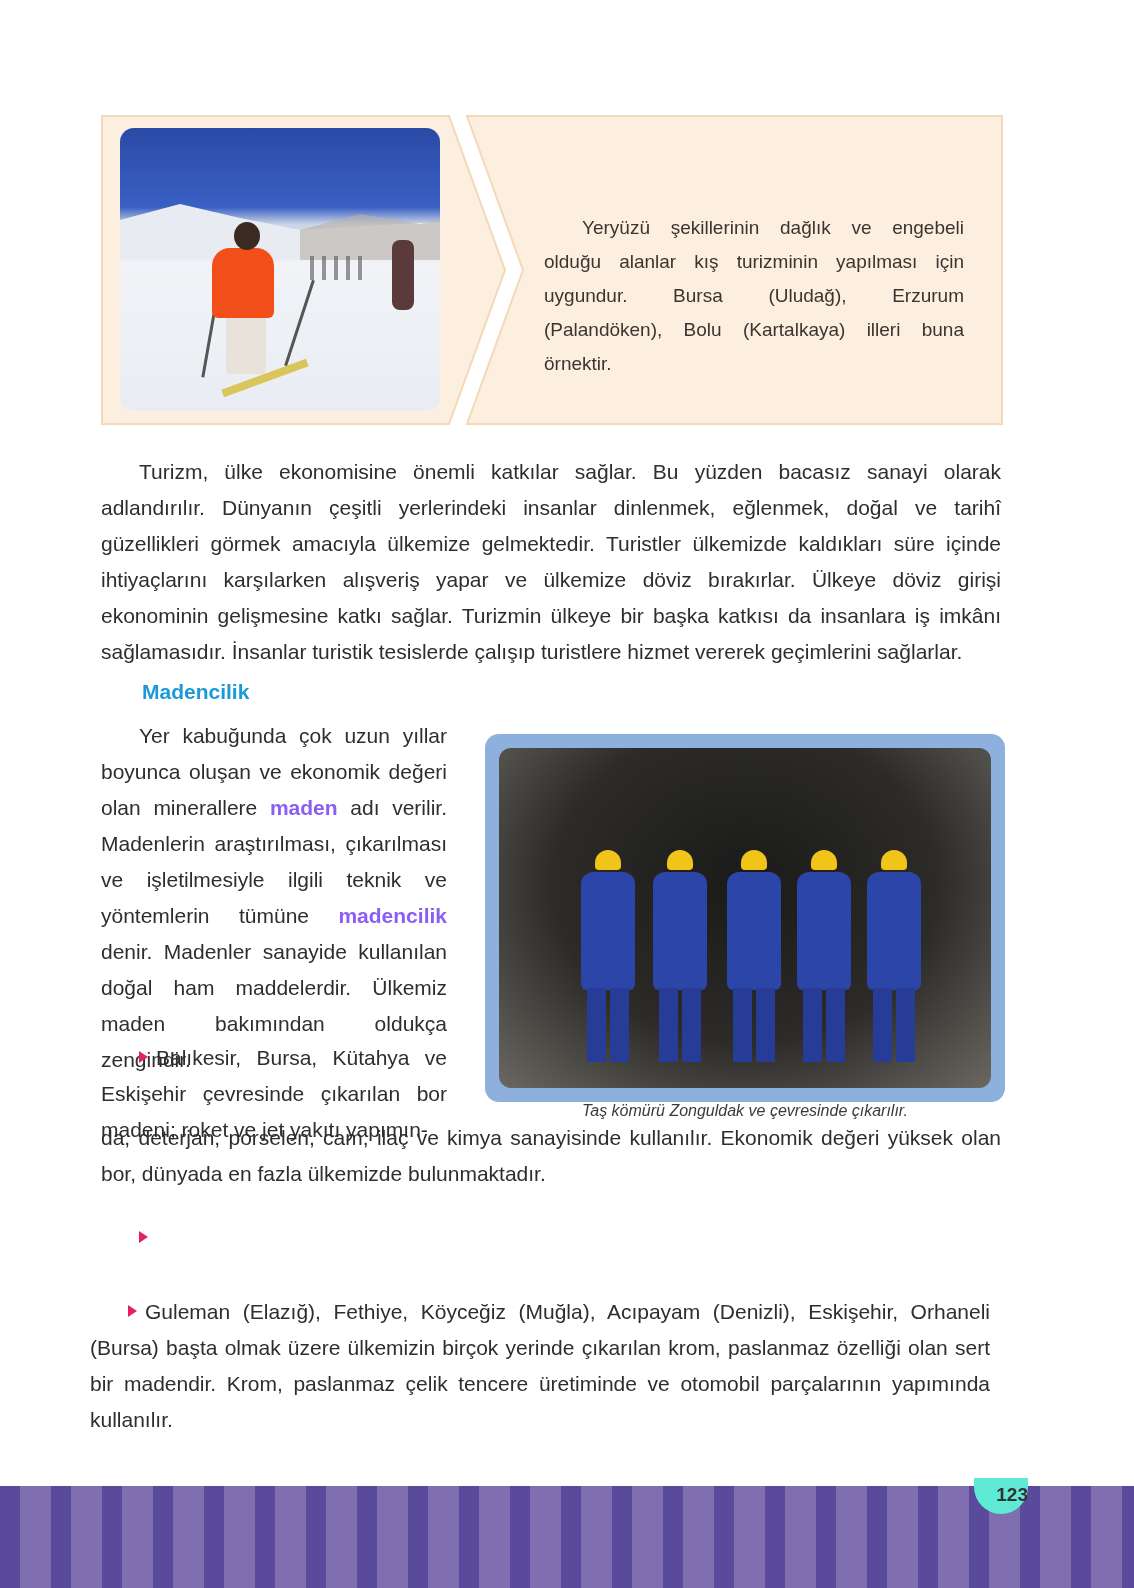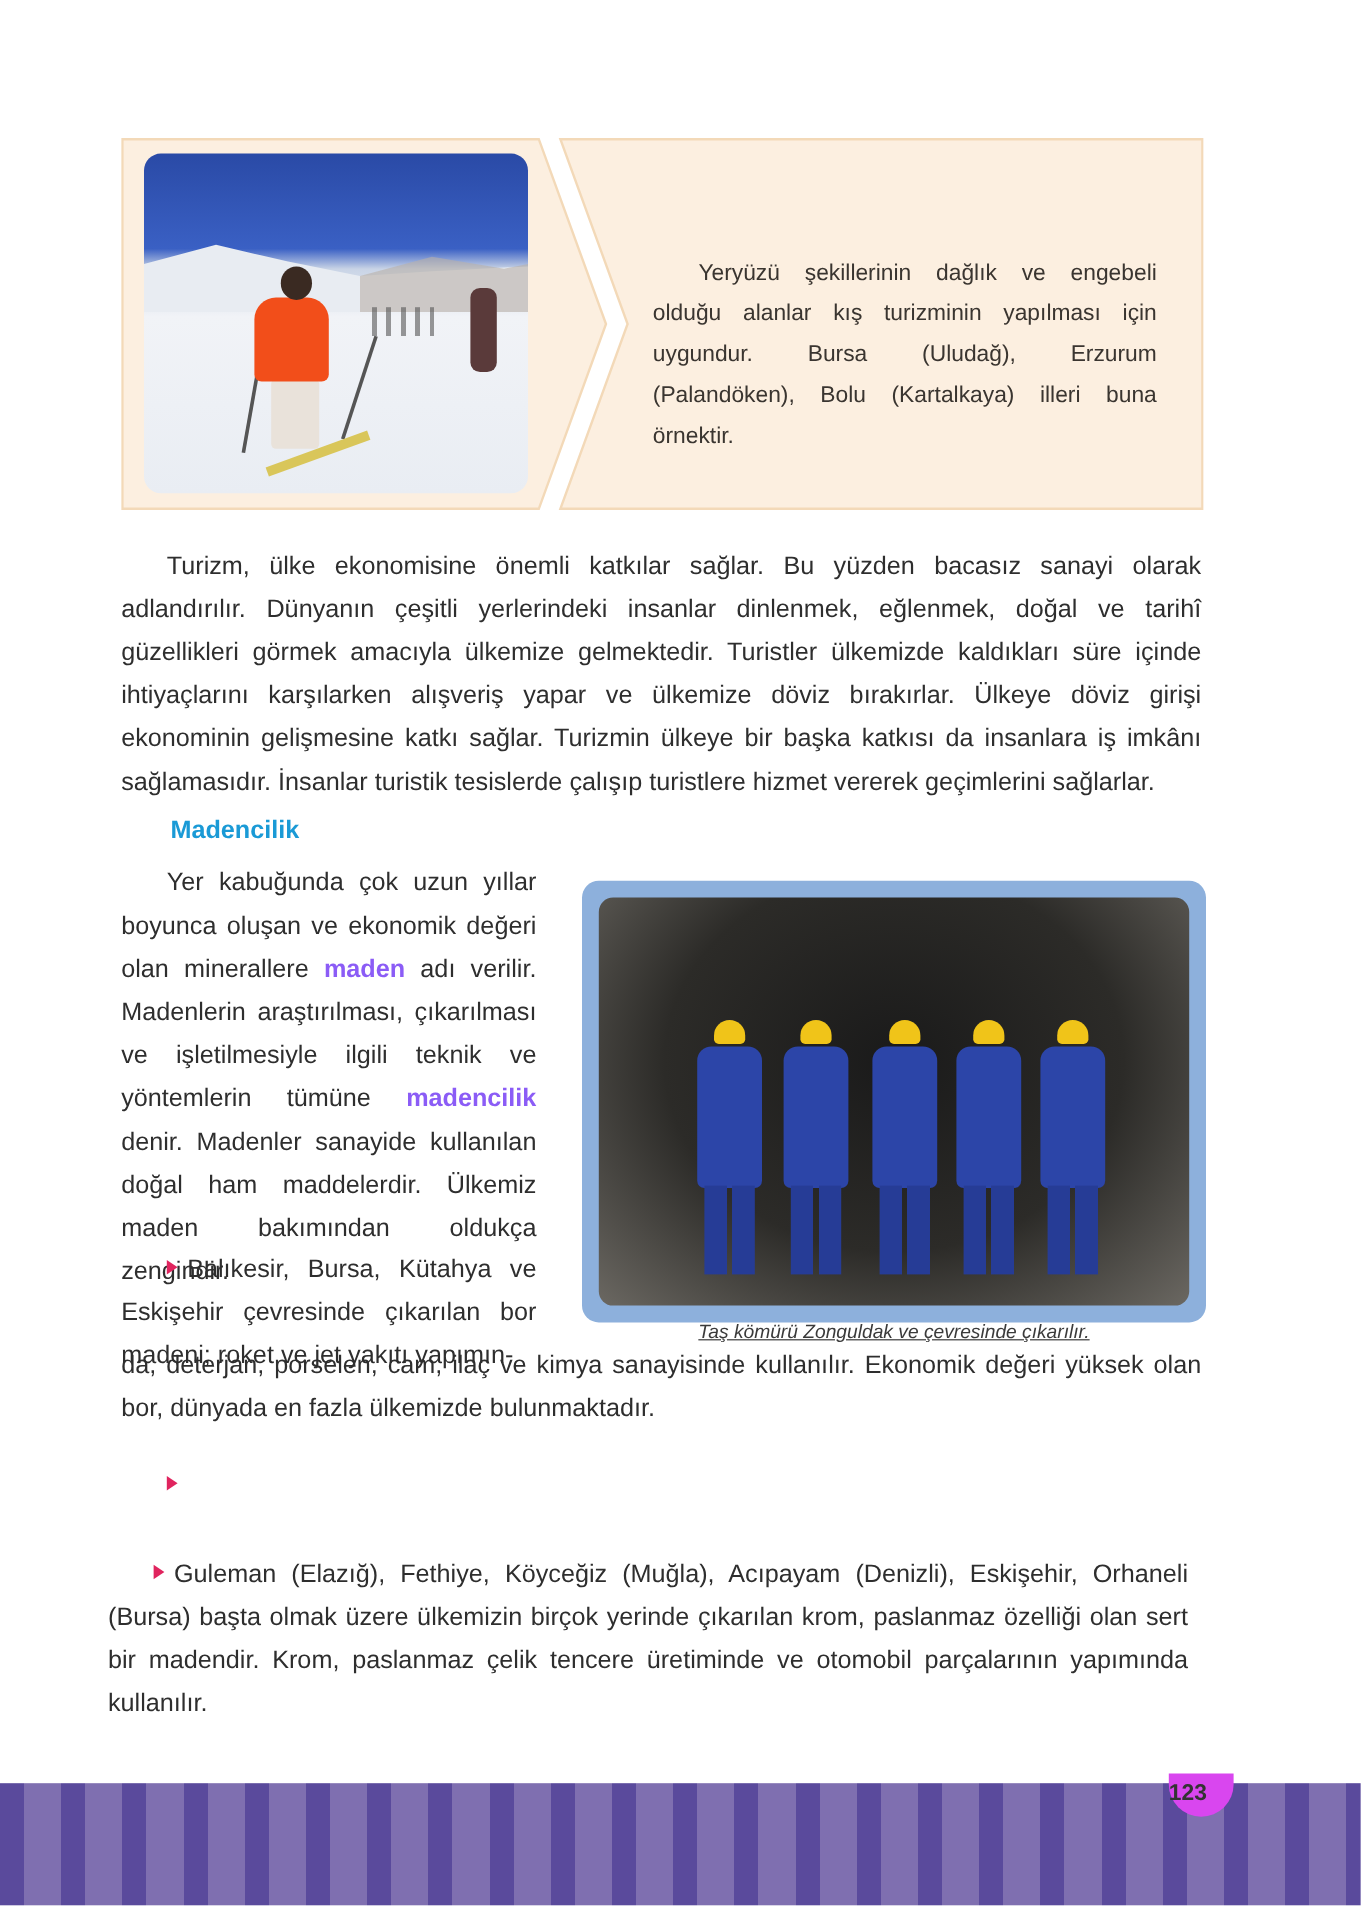--- a/index.html
+++ b/index.html
@@ -62,31 +62,31 @@
   }
   .miner {
     position: absolute; top: 102px; width: 64px; height: 212px;
   }
   .miner .helmet { position: absolute; left: 20px; top: 0; width: 26px; height: 20px; background: #f0c419; border-radius: 13px 13px 4px 4px; }
   .miner .torso { position: absolute; left: 6px; top: 22px; width: 54px; height: 118px; background: #2c45a8; border-radius: 12px 12px 6px 6px; }
   .miner .legs { position: absolute; left: 12px; top: 138px; width: 42px; height: 74px; background: linear-gradient(90deg, #263c96 0 45%, transparent 45% 55%, #263c96 55%); }
 
   .caption {
     position: absolute; left: 485px; top: 1102px; width: 520px; text-align: center;
-    font-size: 16px; font-style: italic; color: #3a3a3a; text-decoration: underline;
+    font-size: 16px; font-style: italic; color: #3a3a3a;
   }
 
   .footer {
     position: absolute; left: 0; top: 1486px; width: 1134px; height: 102px;
     background: repeating-linear-gradient(90deg, #5a4a9c 0 20px, #7f6fb0 20px 51px);
   }
   .page-num {
     position: absolute; left: 974px; top: 1478px; width: 54px; height: 36px;
-    background: #d946ef; border-radius: 0 0 27px 27px;
-    font-size: 19px; font-weight: bold; color: #333; text-align: left; line-height: 34px;
+    background: #5eead4; border-radius: 0 0 27px 27px;
+    font-size: 19px; font-weight: bold; color: #333; text-align: right; line-height: 34px;
   }
 </style>
 </head>
 <body>
 
 <div class="top-box">
   <svg class="bg" width="902" height="310">
     <polygon points="1,1 348,1 404,155 348,309 1,309" fill="#fcefe0" stroke="#f3d9b8" stroke-width="2"></polygon>
     <polygon points="366,1 901,1 901,309 366,309 422,155" fill="#fcefe0" stroke="#f3d9b8" stroke-width="2"></polygon>
   </svg>

